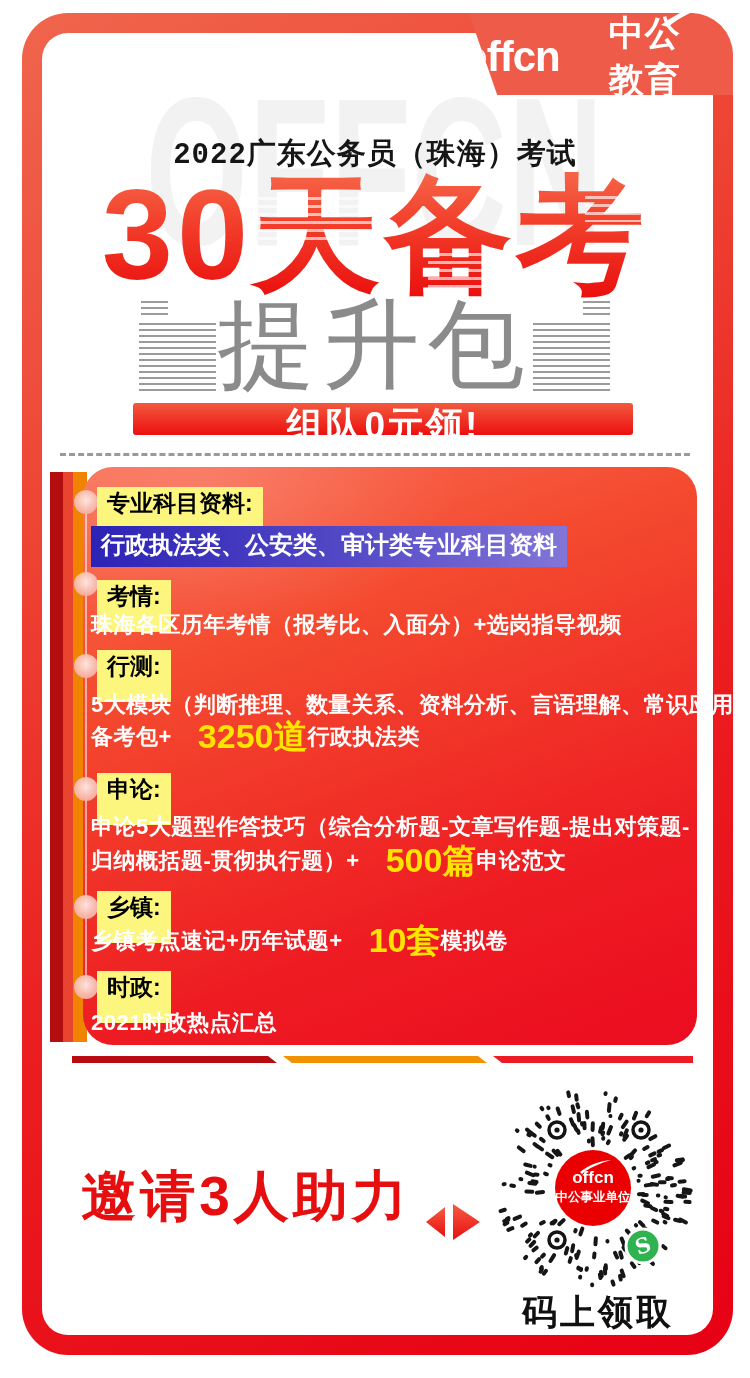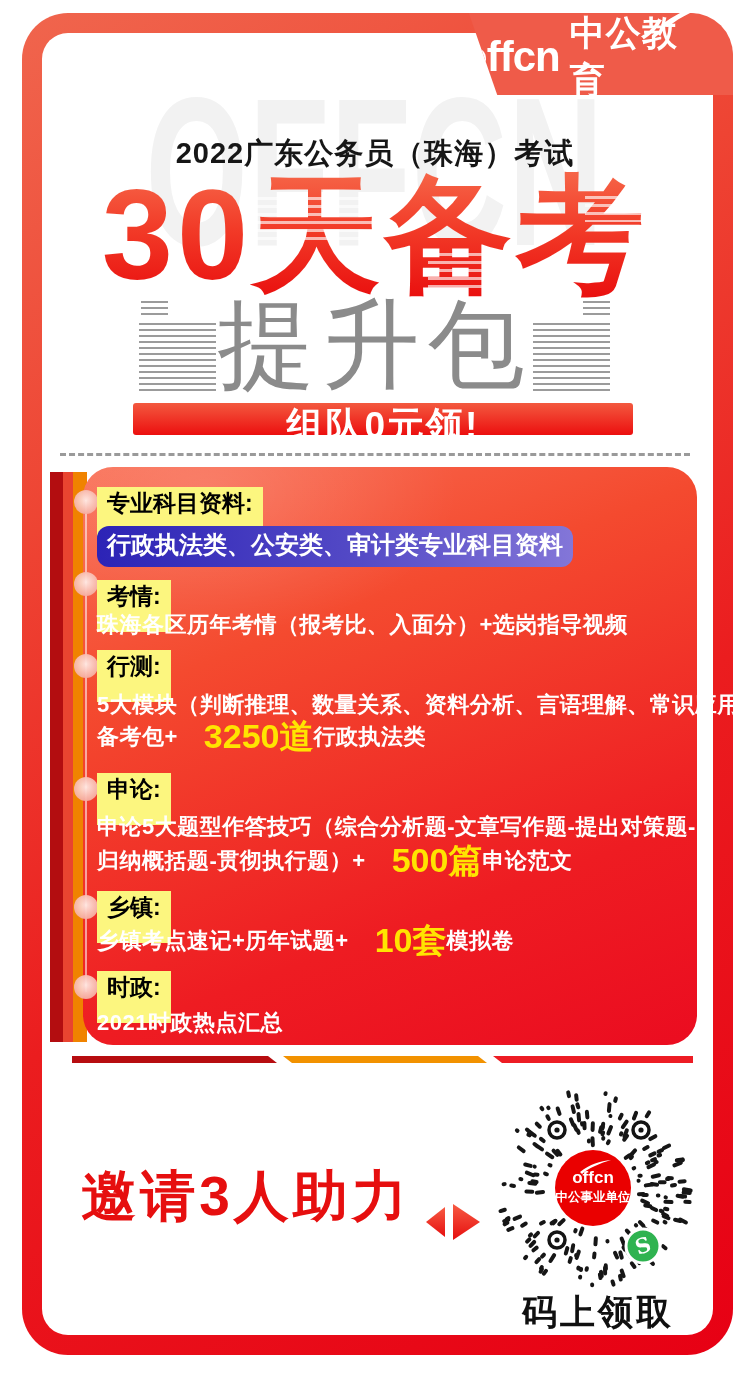--- a/index.html
+++ b/index.html
@@ -9,26 +9,26 @@
   .frame{position:absolute;left:22px;top:13px;width:711px;height:1342px;border-radius:46px;
          background:linear-gradient(150deg,#f0654d 0%,#ee4433 30%,#eb1d1f 60%,#e70014 100%);z-index:1;}
   .frame-inner{position:absolute;left:20px;top:20px;width:671px;height:1302px;border-radius:26px;background:#fff;}
   
   .brand-banner{position:absolute;left:462px;top:13px;width:271px;height:82px;background:#ef5b49;
         border-top-right-radius:42px;clip-path:polygon(2.5% 0,100% 0,100% 100%,13% 100%);
         z-index:5;display:flex;align-items:center;justify-content:flex-end;padding-right:0;}
   .brand-wrap{display:flex;align-items:center;gap:10px;margin-right:20px;margin-top:6px;}
   .logo-en{position:relative;color:#fff;font-weight:bold;font-size:42px;letter-spacing:-1px;line-height:1;}
   .logo-swoosh{position:absolute;right:-10px;top:-16px;}
-  .logo-cn{color:#fff;font-weight:bold;font-size:35px;letter-spacing:1px;}
+  .logo-cn{color:#fff;font-weight:bold;font-size:35px;letter-spacing:1px;margin-left:39px;}
   
   .watermark{position:absolute;left:50%;top:66px;transform:translateX(-50%) scaleX(0.62);transform-origin:center top;
         font-size:212px;font-weight:bold;color:#f2f2f2;line-height:1;z-index:2;letter-spacing:2px;white-space:nowrap;}
   .subtitle{position:absolute;left:0;top:134px;width:100%;text-align:center;font-size:29px;color:#161616;
-        font-weight:600;letter-spacing:1px;z-index:3;}
+        font-weight:600;letter-spacing:1px;z-index:3;font-family:Liberation Mono, monospace;}
   .big-title{position:absolute;left:0;top:168px;width:100%;text-align:center;font-size:128px;font-weight:900;
         line-height:1.05;letter-spacing:4px;z-index:3;
         background:linear-gradient(180deg,#f6684a 0%,#f23b28 45%,#e90d0d 100%);
         -webkit-background-clip:text;background-clip:text;color:transparent;}
   .glitch{position:absolute;z-index:4;background:repeating-linear-gradient(180deg,#fff 0 3px,rgba(255,255,255,0) 3px 8px);opacity:.65;}
   .g1{left:256px;top:197px;width:120px;height:44px;}
   .g2{left:428px;top:253px;width:74px;height:36px;}
   .g3{left:585px;top:196px;width:72px;height:26px;}
   .title2{position:absolute;left:0;top:296px;width:100%;text-align:center;font-size:97px;color:#8b8b8b;
         font-weight:500;letter-spacing:8px;line-height:1;z-index:3;}
@@ -48,21 +48,21 @@
   .strip-3{left:73px;top:472px;width:14px;height:570px;background:#f08300;}
   .panel{position:absolute;left:83px;top:467px;width:614px;height:578px;border-radius:30px;z-index:3;
         background:linear-gradient(160deg,#f96e54 0%,#f44a2f 30%,#ee1c22 72%,#eb0c20 100%);}
   .panel::after{content:"";position:absolute;inset:0;border-radius:30px;
         background:radial-gradient(420px 240px at 20% 4%,rgba(255,255,255,.16),rgba(255,255,255,0) 60%);}
   .tl-line{position:absolute;left:85px;top:500px;width:2px;height:492px;background:rgba(255,255,255,.55);z-index:4;}
   .tl-dot{position:absolute;left:74px;width:24px;height:24px;border-radius:50%;z-index:5;
         background:radial-gradient(circle at 50% 42%,#ffeae4 0%,#f9c2b7 48%,#f29a8d 100%);opacity:.95;}
   .chip{position:absolute;left:97px;background:#fcf67f;color:#000;font-weight:800;font-size:23px;
         line-height:1.2;padding:3px 10px 21px;z-index:5;white-space:nowrap;}
-  .row{position:absolute;left:97px;z-index:5;white-space:nowrap;color:#fff;font-weight:700;font-size:22px;letter-spacing:.5px;border-radius:12px;}
+  .row{position:absolute;left:91px;z-index:5;white-space:nowrap;color:#fff;font-weight:700;font-size:22px;letter-spacing:.5px;}
   .row-blue{background:linear-gradient(90deg,#2c23b6 0%,#544ac6 55%,#8376d8 100%);font-size:24px;font-weight:800;
         padding:3px 10px 6px;letter-spacing:0;}
   .accent{color:#ffe400;font-size:34px;font-weight:800;line-height:22px;vertical-align:-4px;letter-spacing:0;margin-left:26px;}
   
   .seg{position:absolute;top:1056px;height:7px;z-index:3;}
   .seg-1{left:72px;width:205px;background:#b70d10;clip-path:polygon(0 0,calc(100% - 9px) 0,100% 100%,0 100%);}
   .seg-2{left:283px;width:204px;background:#f29200;clip-path:polygon(0 0,calc(100% - 9px) 0,100% 100%,9px 100%);}
   .seg-3{left:493px;width:200px;background:#ed1c24;clip-path:polygon(0 0,100% 0,100% 100%,9px 100%);}
   
   .cta-line{position:absolute;left:28px;width:436px;text-align:center;color:#e60f0f;font-weight:900;z-index:4;white-space:nowrap;}

